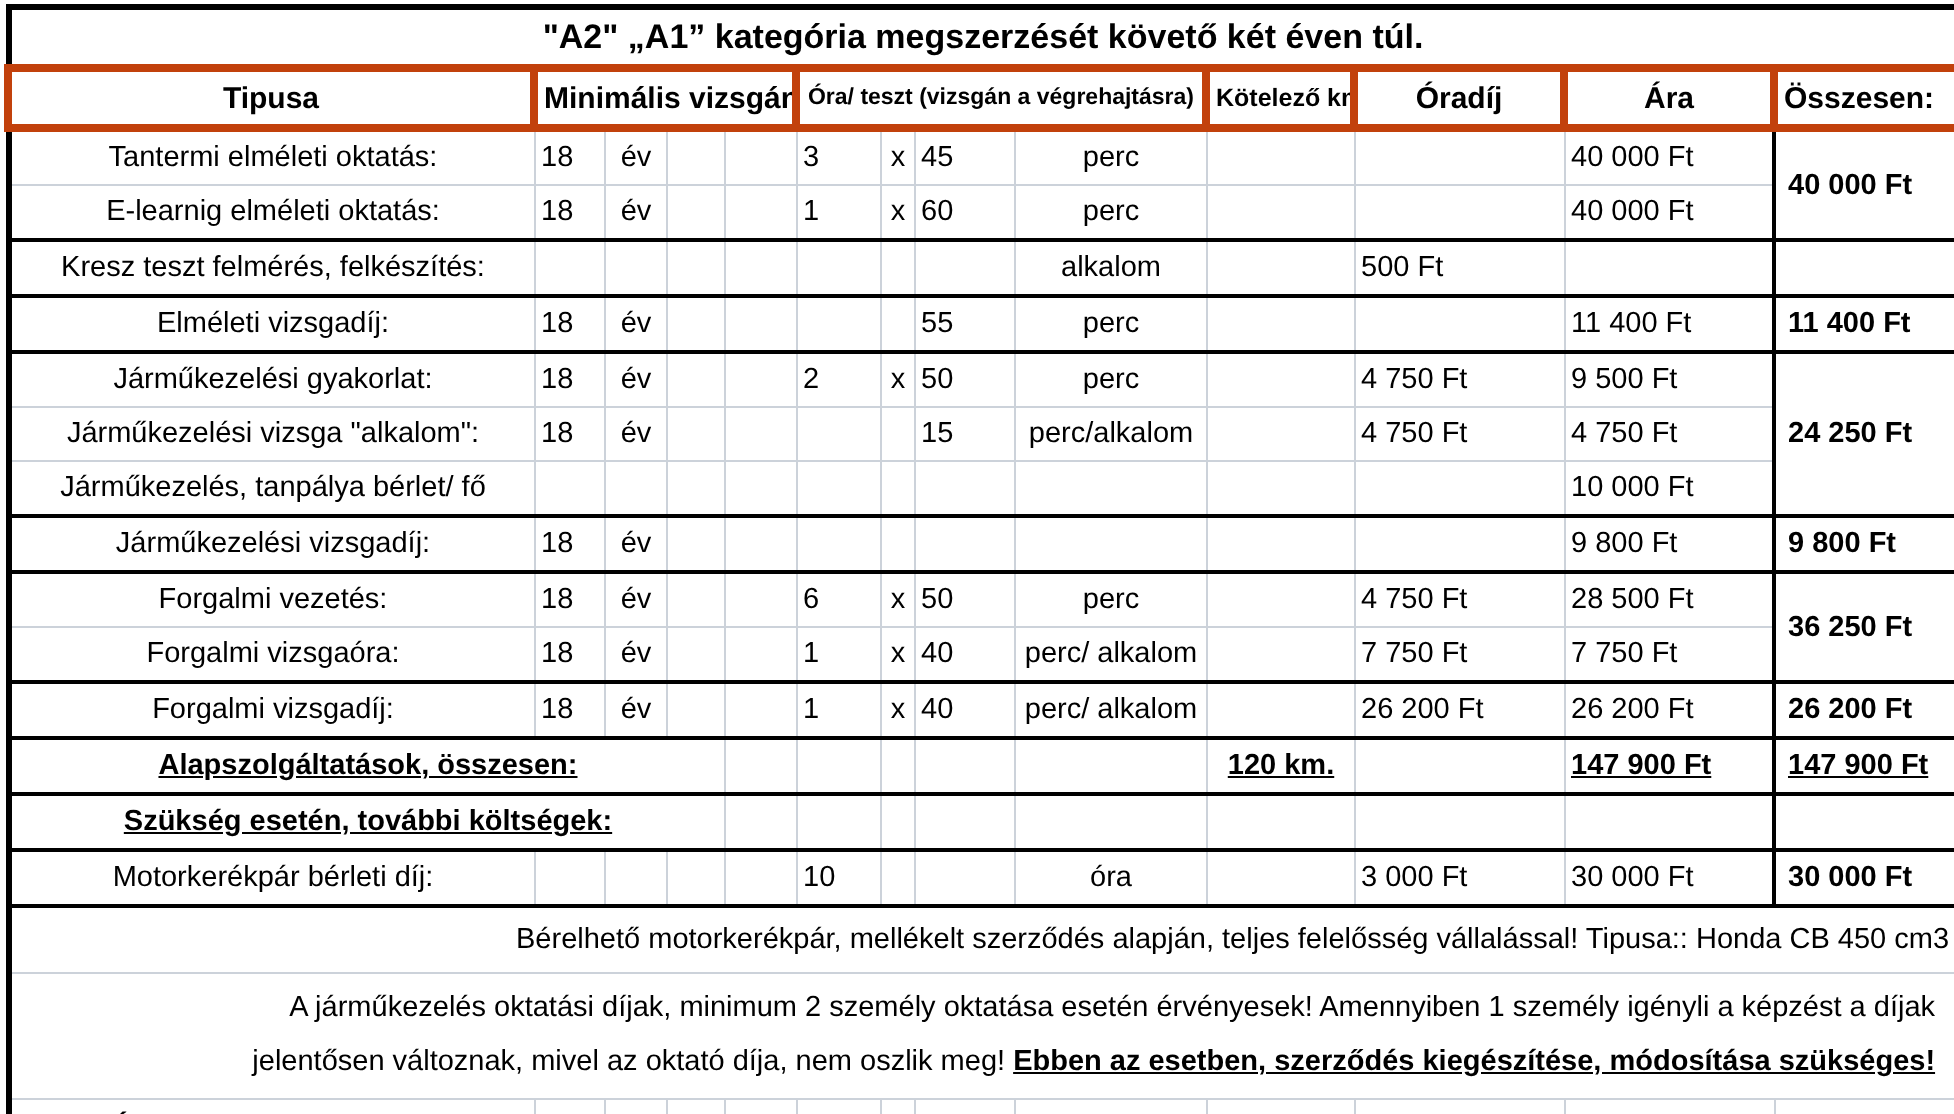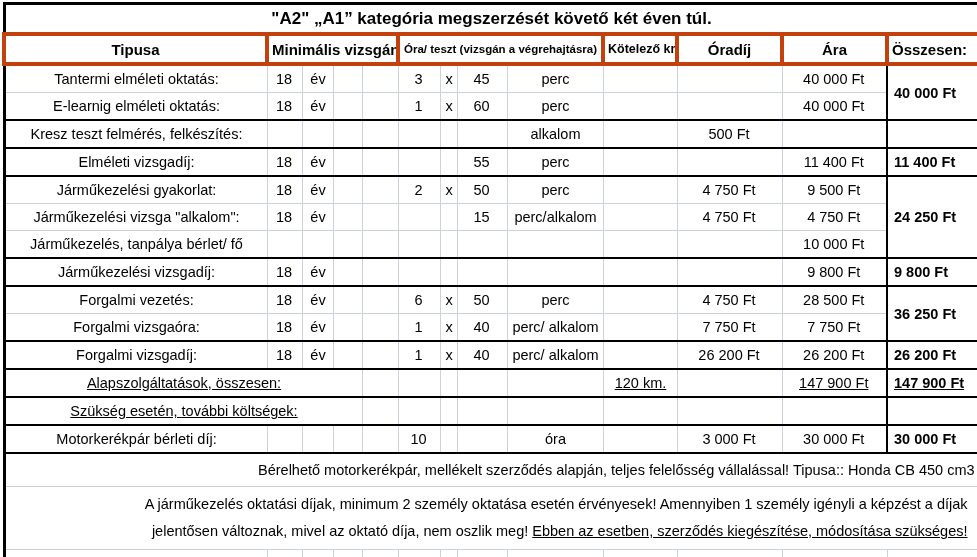--- a/index.html
+++ b/index.html
@@ -9,23 +9,23 @@
   td{border:1px solid #ccd2da;height:26px;padding:0 3px;font-size:14.5px;
      white-space:nowrap;overflow:hidden;vertical-align:middle;}
   
   td.title{border-bottom:2px solid #000;font-weight:bold;font-size:17px;text-align:center;height:27px;}
   
   td.hd{border:4px solid #c2410c;font-weight:bold;text-align:center;font-size:15px;height:26px;}
   td.hd.sm{font-size:11.5px;}
   td.hd.km{font-size:12.5px;}
   td.hd.left{text-align:left;padding-left:3px;}
   
-  .r{text-align:center;padding-right:4px;}
+  .r{text-align:left;padding-right:4px;}
   .l{text-align:center;padding-left:4px;}
-  .b{font-weight:normal;}
+  .b{font-weight:bold;}
   .u{text-decoration:underline;}
   .tl{border-left:2px solid #000;}
   .bb2{border-bottom:2px solid #000;}
   tr.tb td{border-bottom:2px solid #000;}
   td.ossz{font-weight:bold;padding-left:6px;}
   
   td.note{ text-align:right;border-left:none;border-right:none;font-size:14.5px;}
   td.noteA{height:32px;}
   td.noteB{height:62px;line-height:1.85;white-space:normal;padding:0 10px;}
   tr.secC td{height:28px;}

